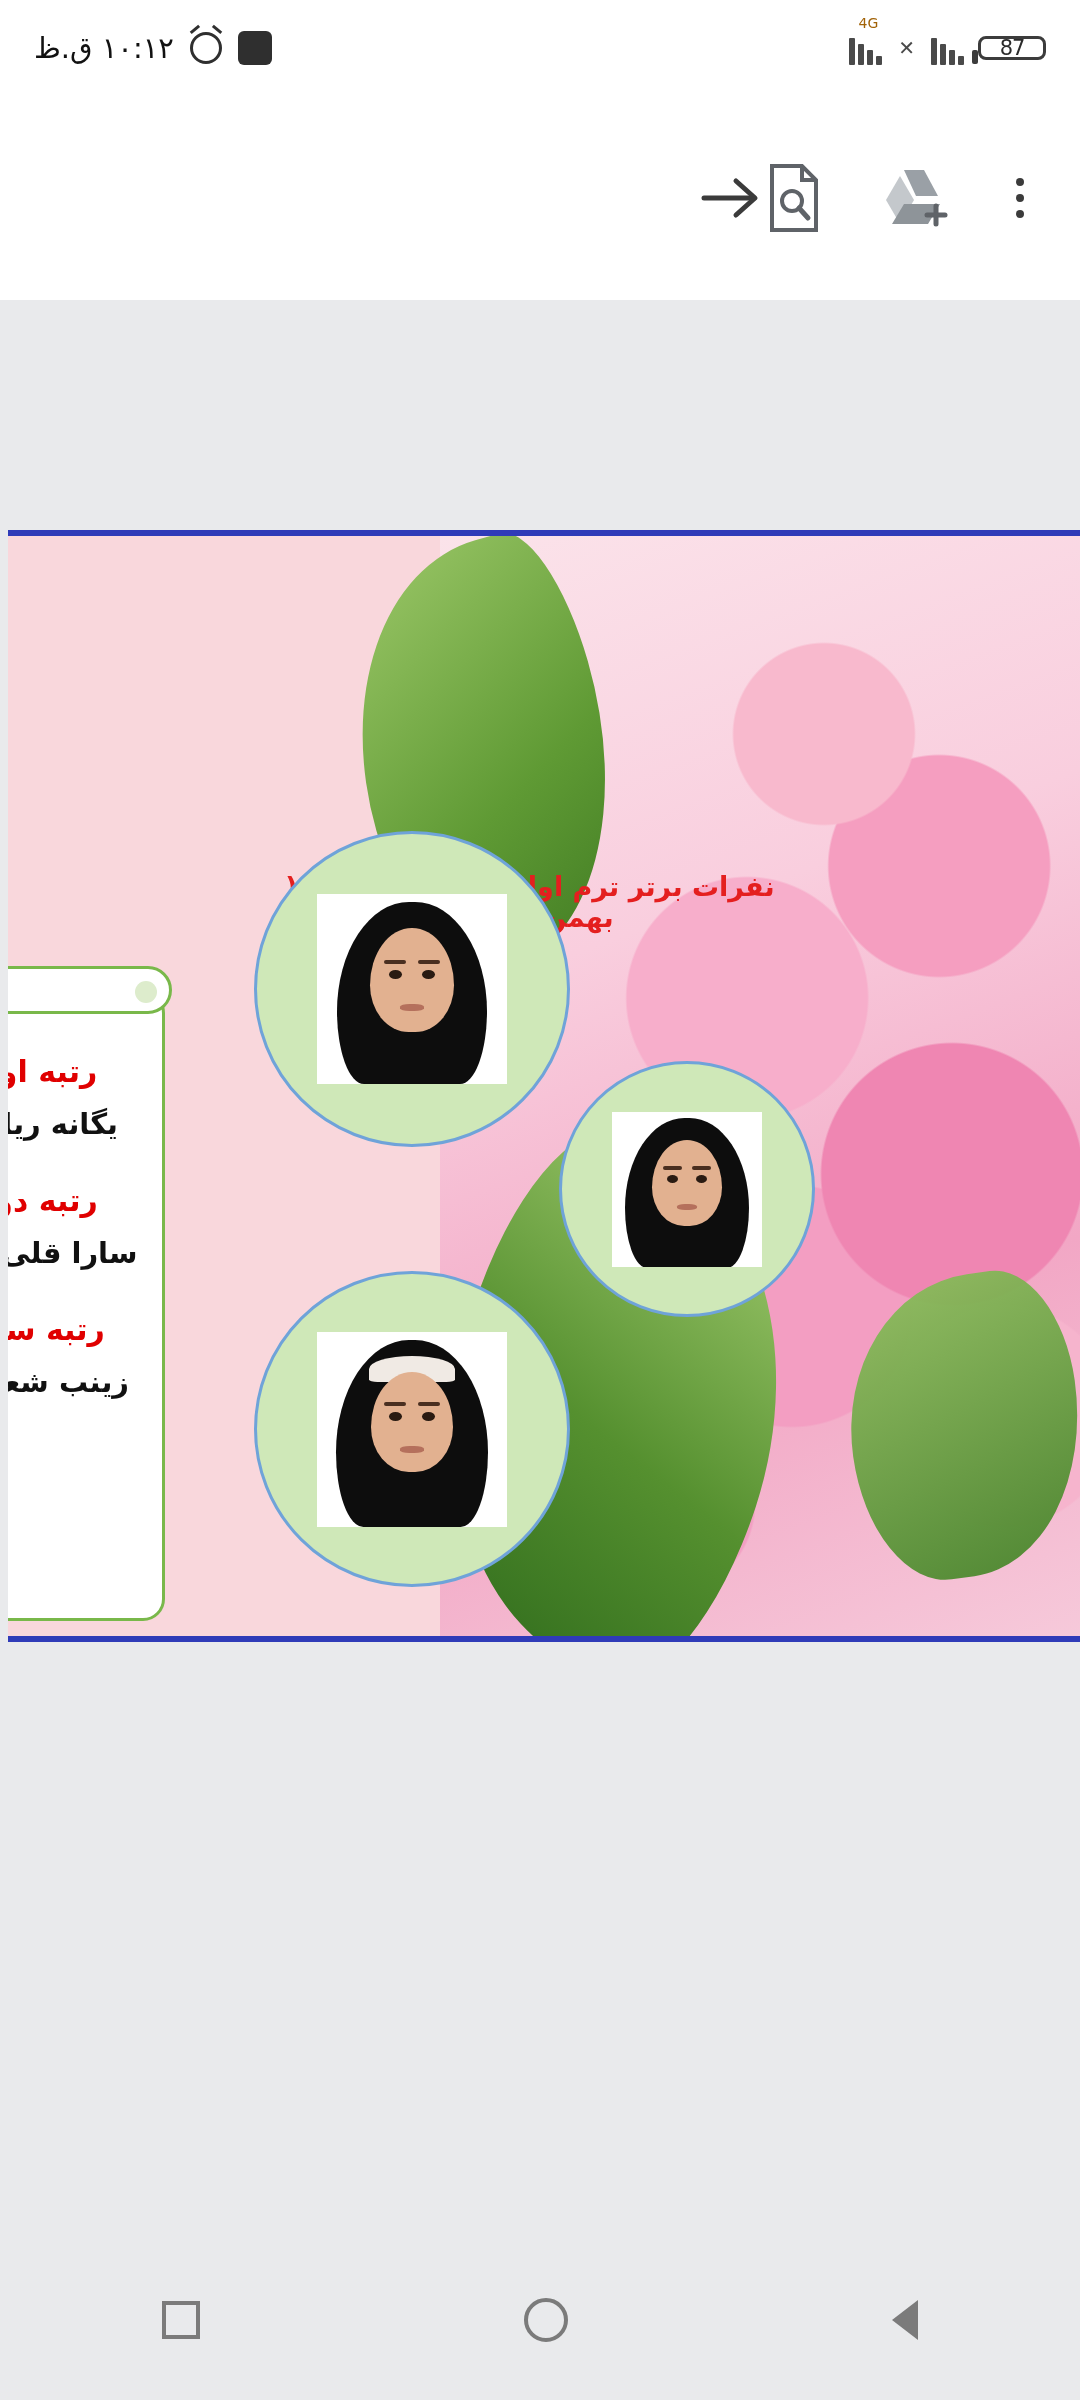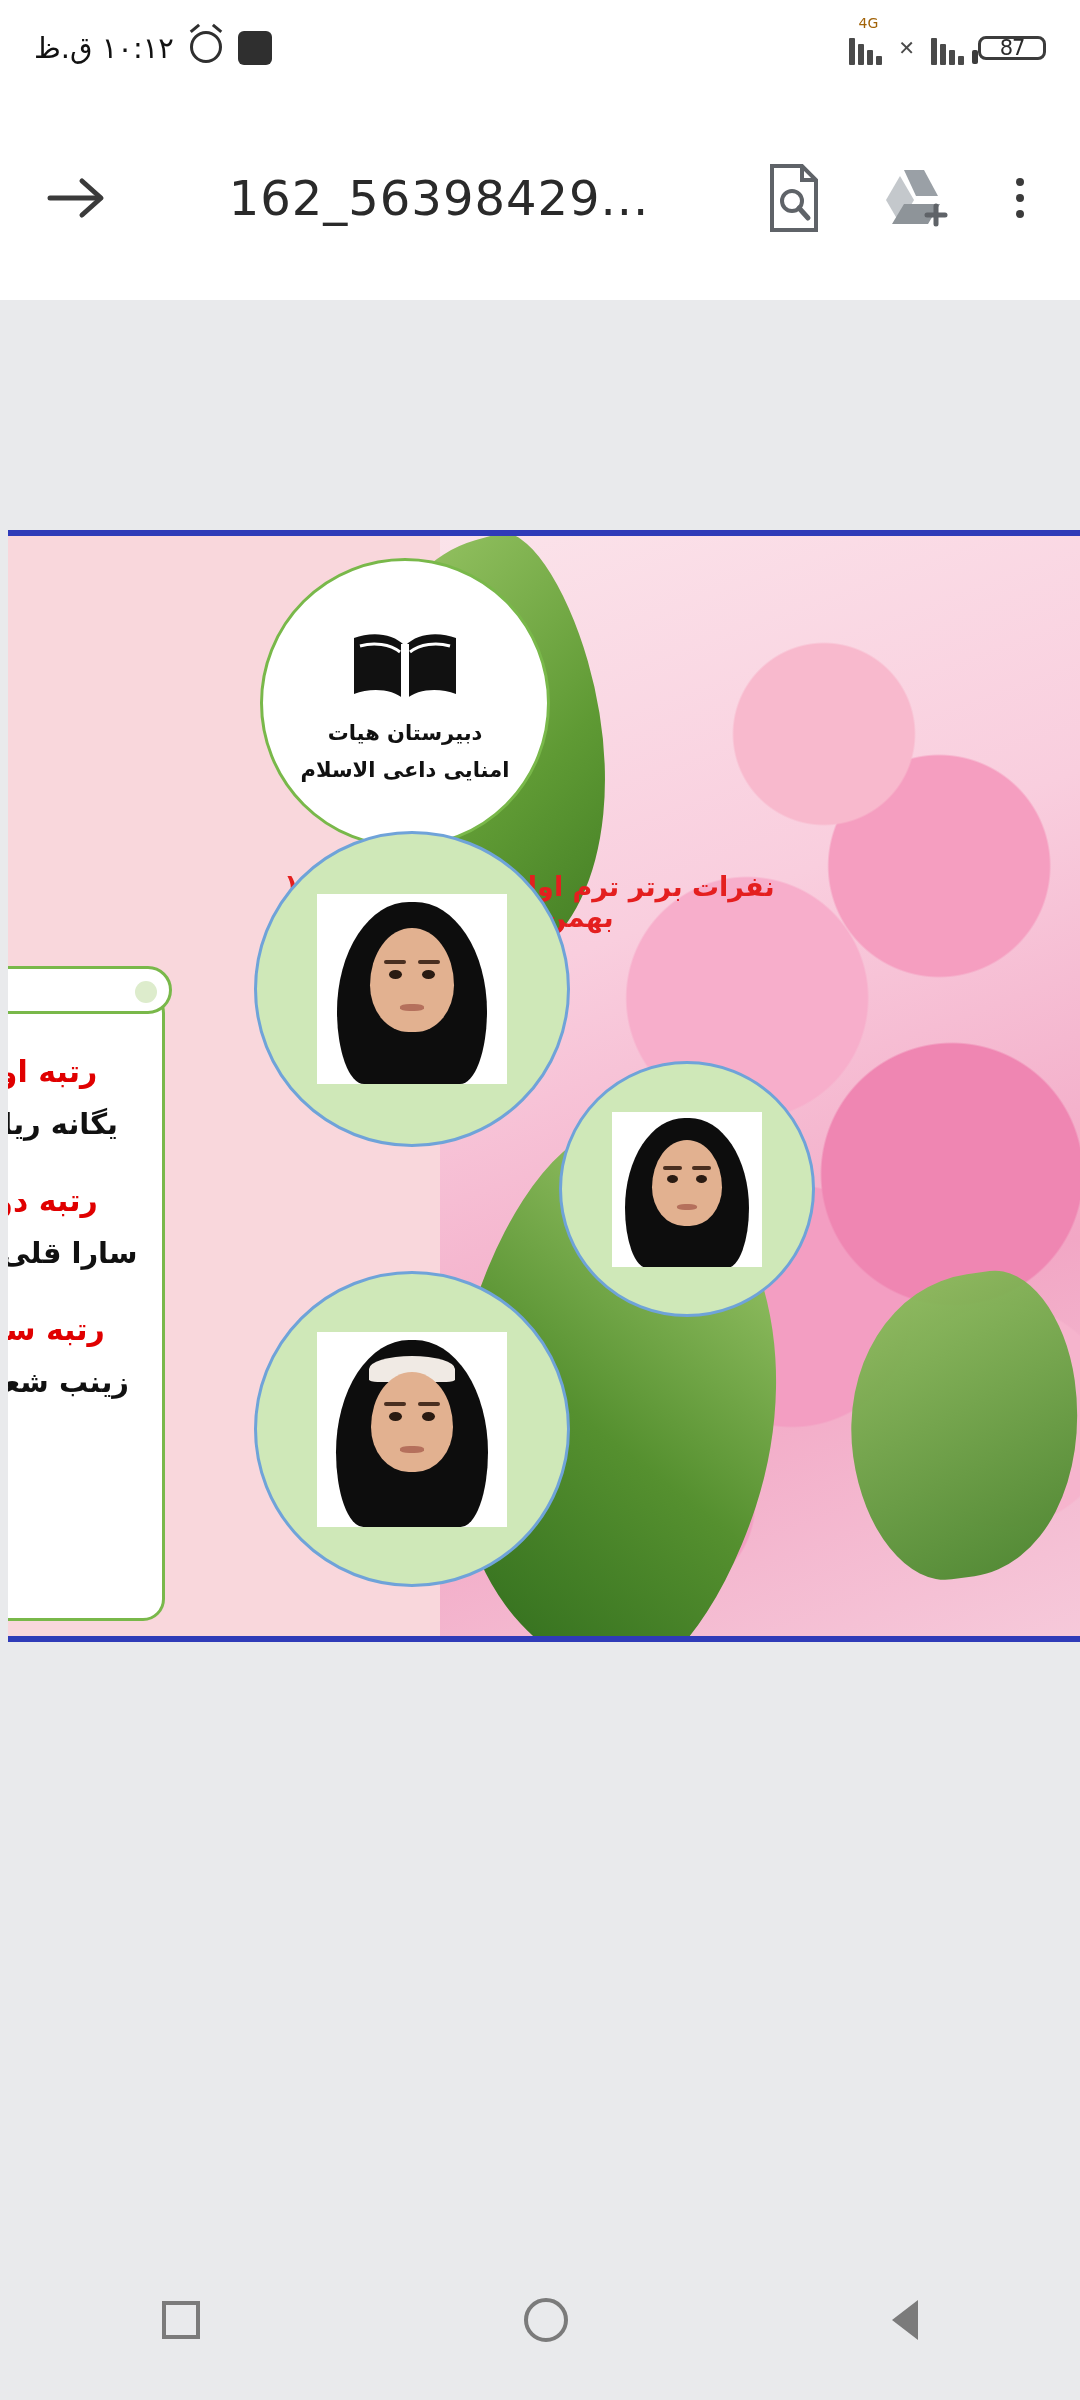--- a/index.html
+++ b/index.html
@@ -30,21 +30,21 @@
   .battery span{font-size:21px;color:#2b2b2b;font-family:"DejaVu Sans",sans-serif;letter-spacing:-1px;}
   .sig{display:flex;align-items:flex-end;gap:3px;height:34px;}
   .sig i{display:block;width:6px;background:#4a4a4a;border-radius:1px;}
   .sig i:nth-child(1){height:9px}
   .sig i:nth-child(2){height:15px}
   .sig i:nth-child(3){height:21px}
   .sig i:nth-child(4){height:27px}
   .sig-x{font-size:20px;color:#4a4a4a;margin:0 2px;align-self:center;}
   .net-wrap{position:relative;display:flex;align-items:flex-end;}
   .net-label{position:absolute;top:-16px;right:4px;font-size:14px;color:#a16207;}
-  .sb-right{display:flex;align-items:flex-start;gap:16px;}
+  .sb-right{display:flex;align-items:center;gap:16px;}
   .sq-icon{width:34px;height:34px;background:#2f2f2f;border-radius:6px;}
   .alarm{
     width:32px;height:32px;border:3px solid #2f2f2f;border-radius:50%;
     position:relative;box-sizing:border-box;
   }
   .alarm:before,.alarm:after{
     content:"";position:absolute;top:-8px;width:11px;height:8px;
     border-top:3px solid #2f2f2f;
   }
   .alarm:before{left:-1px;transform:rotate(-40deg);}
@@ -232,50 +232,36 @@
     </div>
     <div class="pdf-icon">
       <svg width="56" height="70" viewBox="0 0 56 70">
         <path d="M6 3 h30 l14 14 v50 H6 Z" fill="none" stroke="#5f6368" stroke-width="4"></path>
         <path d="M36 3 v14 h14" fill="none" stroke="#5f6368" stroke-width="4"></path>
         <circle cx="26" cy="38" r="10" fill="none" stroke="#5f6368" stroke-width="4"></circle>
         <line x1="33" y1="45" x2="42" y2="55" stroke="#5f6368" stroke-width="5" stroke-linecap="round"></line>
       </svg>
     </div>
   </div>
-  <div class="tb-title">162_56398429...</div>
   <div class="arrow-right">
     <svg width="62" height="46" viewBox="0 0 62 46">
       <line x1="4" y1="23" x2="54" y2="23" stroke="#3b3b3b" stroke-width="5" stroke-linecap="round"></line>
       <polyline points="36,6 55,23 36,40" fill="none" stroke="#3b3b3b" stroke-width="5" stroke-linecap="round" stroke-linejoin="round"></polyline>
     </svg>
   </div>
 </div>
 
 <div class="doc-scroll">
   <div class="page">
 
     <div class="flower"></div>
     <div class="leaf1"></div>
     <div class="leaf2"></div>
     <div class="leaf3"></div>
 
-    <div class="logo-circle">
-      <div class="logo-book">
-        <svg width="130" height="92" viewBox="0 0 130 92">
-          <path d="M65 26 C52 12 30 12 14 18 L14 74 C30 68 52 68 65 80 Z" fill="#111"></path>
-          <path d="M65 26 C78 12 100 12 116 18 L116 74 C100 68 78 68 65 80 Z" fill="#111"></path>
-          <path d="M61 24 L61 82 L69 82 L69 24 Z" fill="#fff"></path>
-          <path d="M20 26 C34 22 50 24 60 32" fill="none" stroke="#fff" stroke-width="3"></path>
-          <path d="M110 26 C96 22 80 24 70 32" fill="none" stroke="#fff" stroke-width="3"></path>
-        </svg>
-      </div>
-      <div class="logo-txt">دبیرستان هیات</div>
-      <div class="logo-txt">امنایی داعی الاسلام</div>
-    </div>
 
     <div class="headline">نفرات برتر ترم اول کلاس نسترن ۲ ( بهمن ۱۴۰۲ )</div>
 
     <div class="names-card">
       <div class="card-tab"></div>
 
       <div class="rank-block">
         <div class="rank-title">رتبه اول</div>
         <div class="rank-name">یگانه ریاحی</div>
       </div>

